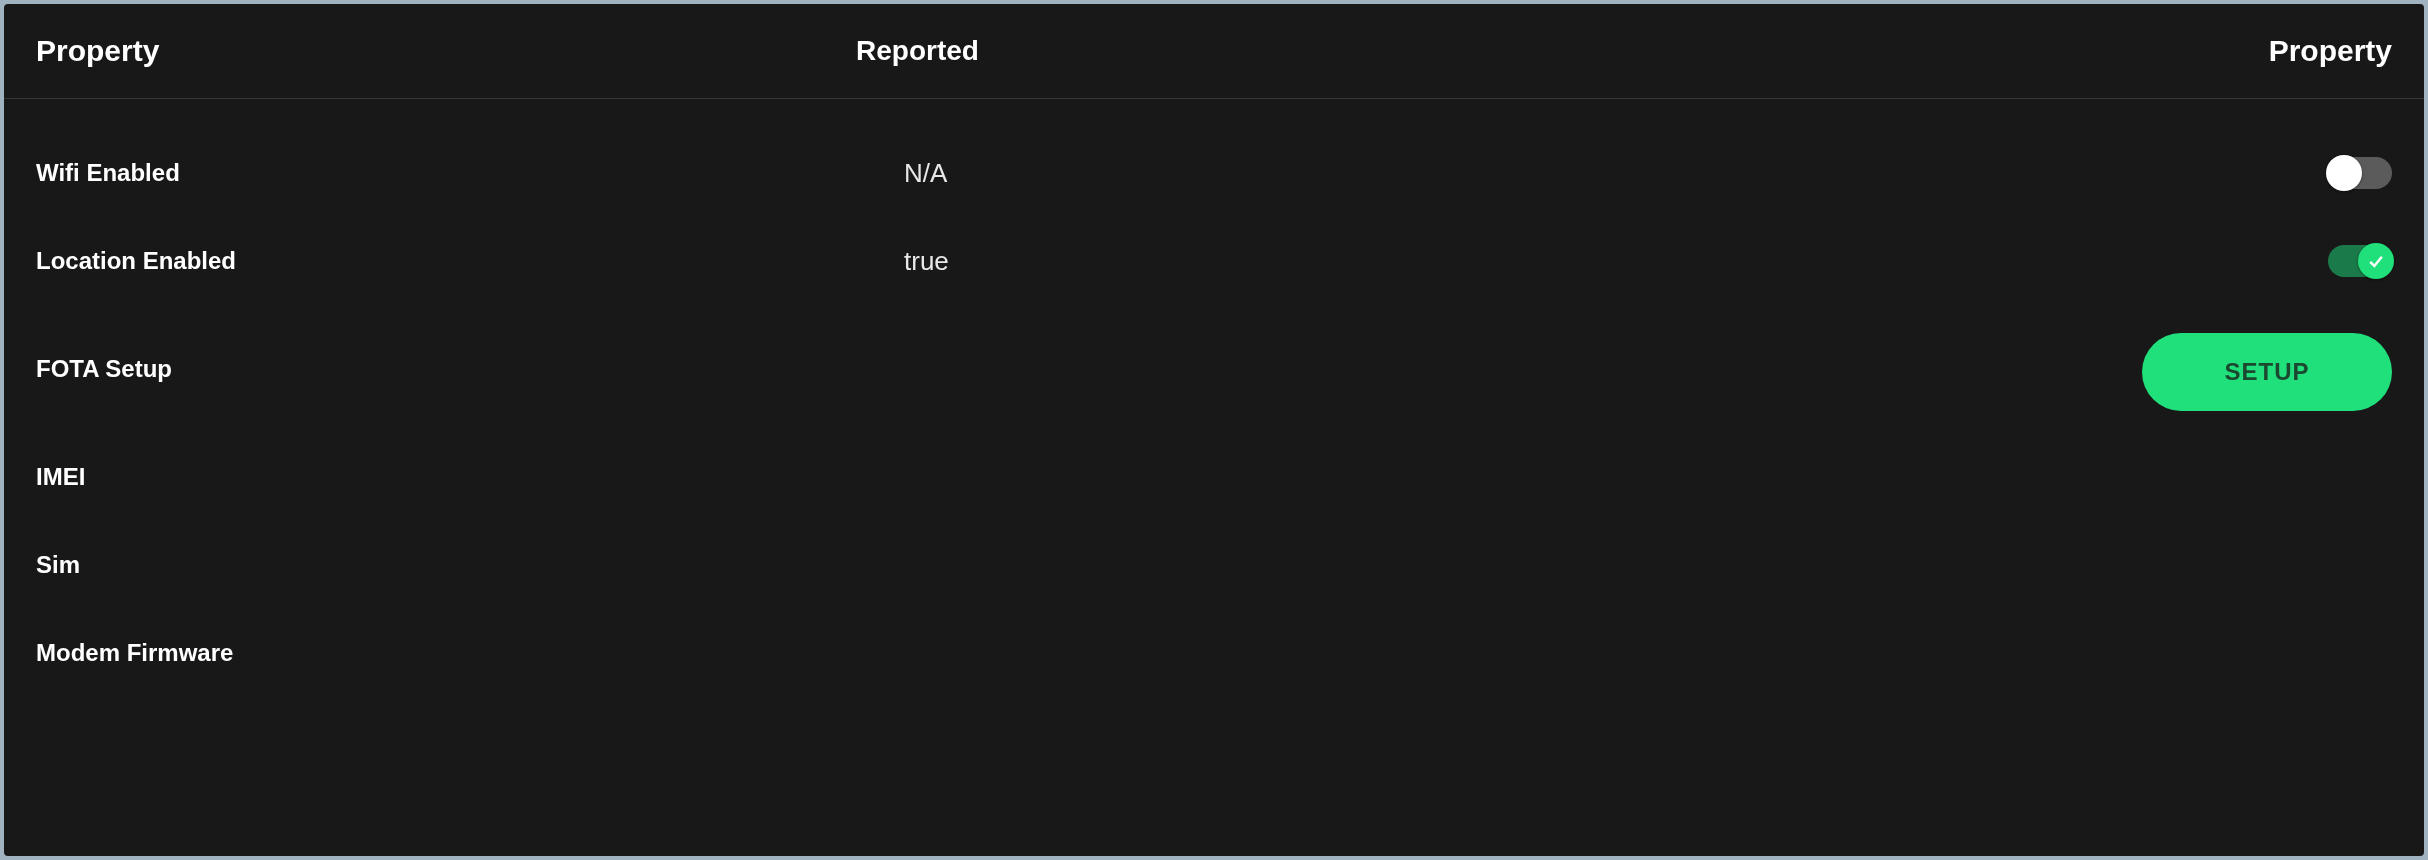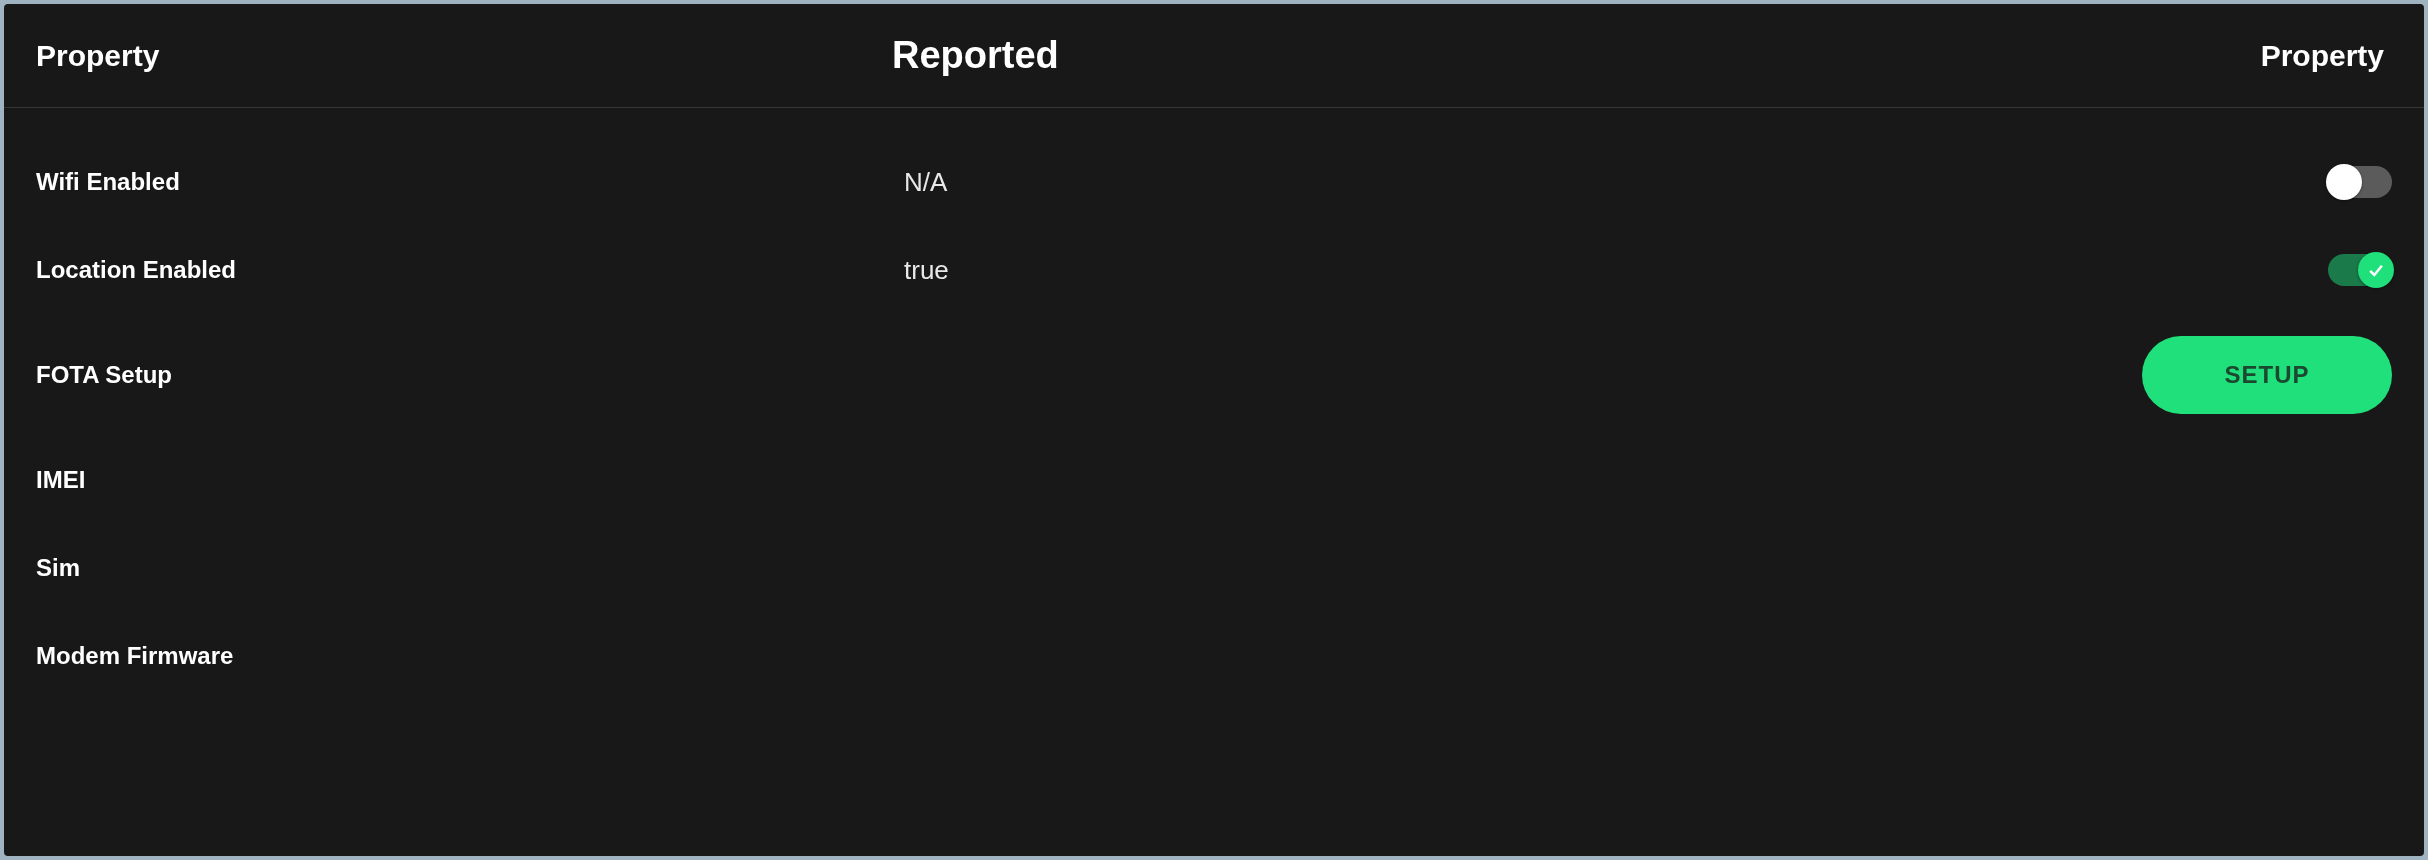--- a/index.html
+++ b/index.html
@@ -18,32 +18,31 @@
     bottom: 4px;
     background: #181818;
     border-radius: 4px;
     color: #ffffff;
     box-sizing: border-box;
     padding: 0;
   }
   .header-row {
     display: flex;
     align-items: center;
-    padding: 30px 40px 30px 32px;
+    padding: 30px 32px 30px 32px;
     border-bottom: 1px solid #353535;
-    gap: 36px;
   }
   .col-property {
     flex: 0 0 820px;
     font-size: 30px;
     font-weight: 700;
   }
   .col-reported {
     flex: 1 1 auto;
-    font-size: 38px;
+    font-size: 28px;
     font-weight: 700;
   }
   .col-configure {
     flex: 0 0 300px;
     font-size: 30px;
     font-weight: 700;
     text-align: right;
   }
   .rows {
     padding-top: 30px;
@@ -120,20 +119,21 @@
     height: 78px;
     padding: 0 40px;
     background: #20e07b;
     border: none;
     border-radius: 40px;
     font-size: 24px;
     font-weight: 700;
     letter-spacing: 1px;
     color: #1b4930;
     cursor: pointer;
+    margin-top: 6px;
   }
 </style>
 </head>
 <body>
 
 <div class="panel">
 
   <div class="header-row">
     <div class="col-property">Property</div>
     <div class="col-reported">Reported</div>

